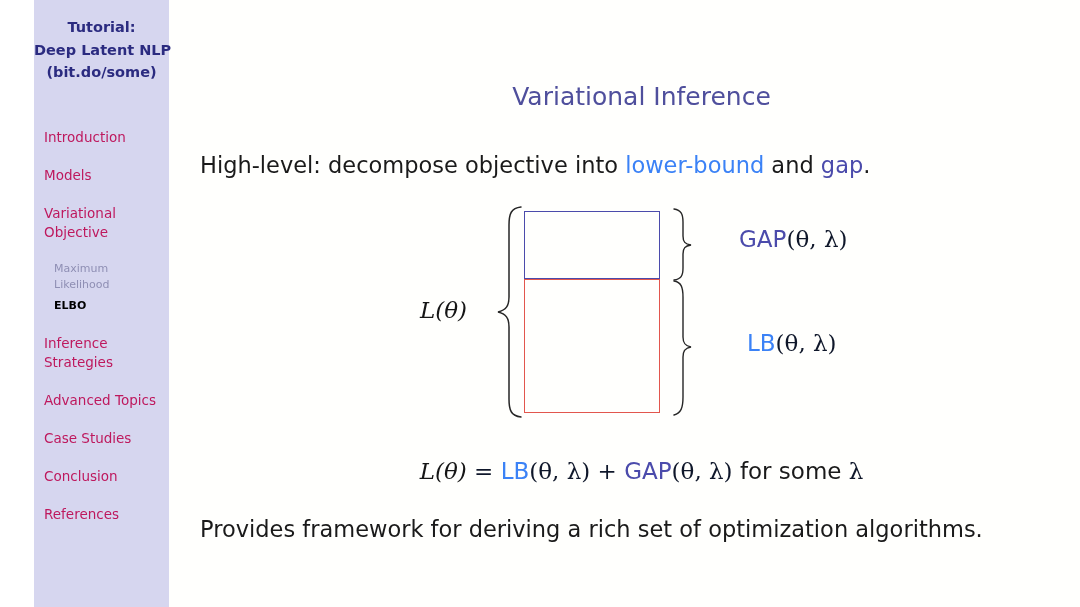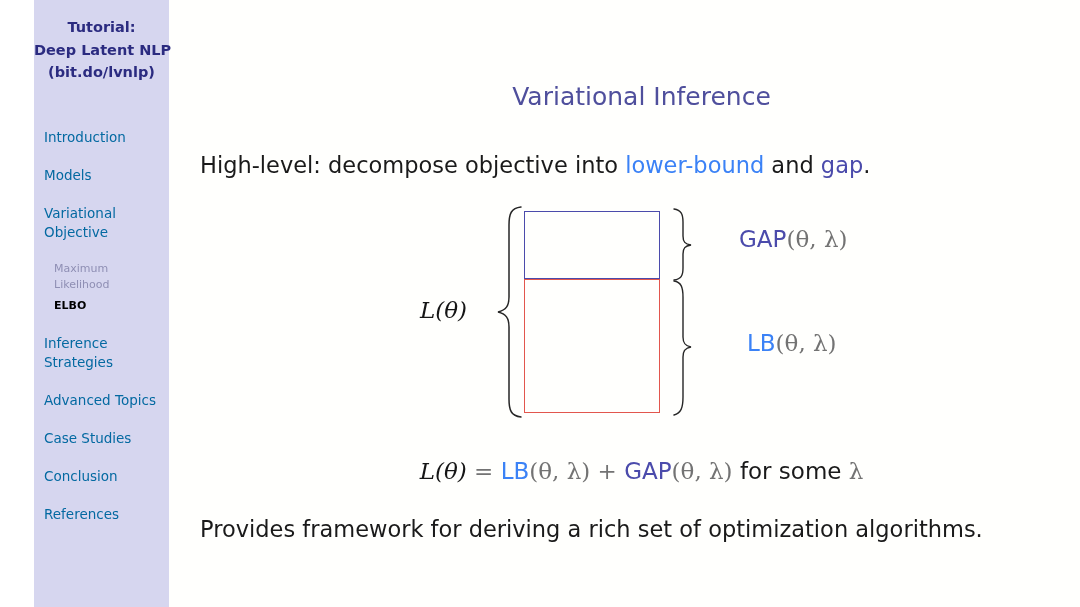--- a/index.html
+++ b/index.html
@@ -40,21 +40,21 @@
   }
   #sidebar-title .t-line { display: block; white-space: nowrap; }
 
   #nav {
     position: absolute;
     left: 0;
     top: 128px;
     width: 135px;
   }
   .nav-item {
-    color: #0369a1;
+    color: #be185d;
     font-size: 13.5px;
     line-height: 19px;
     padding: 0 4px 0 10px;
     margin-bottom: 19px;
     font-family: "DejaVu Sans", sans-serif;
   }
   .nav-item .nav-line { display: block; }
   .nav-item.sub {
     font-size: 11px;
     line-height: 16px;
@@ -140,21 +140,21 @@
     font-family: "DejaVu Sans", sans-serif;
     white-space: nowrap;
   }
   #label-gap { left: 570px; top: 226px; }
   #label-lb  { left: 578px; top: 330px; }
   .mathsym {
     font-family: "DejaVu Serif", serif;
     font-style: italic;
     color: #151515;
   }
-  .mathparen { color: #737373; font-family: "DejaVu Serif", serif; }
+  .mathparen { color: #0f172a; font-family: "DejaVu Serif", serif; }
 
   
   #equation {
     position: absolute;
     left: 0;
     top: 458px;
     width: 945px;
     text-align: center;
     font-size: 23px;
     color: #1a1a1a;
@@ -176,21 +176,21 @@
 </head>
 <body>
 
 <div id="slide">
 
   <div id="sidebar">
 
     <div id="sidebar-title">
       <span class="t-line">Tutorial:</span>
       <span class="t-line">Deep Latent NLP</span>
-      <span class="t-line">(bit.do/lvnlp)</span>
+      <span class="t-line">(bit.do/some)</span>
     </div>
 
     <div id="nav">
 
       <div class="nav-item">
         <span class="nav-line">Introduction</span>
       </div>
 
       <div class="nav-item">
         <span class="nav-line">Models</span>

